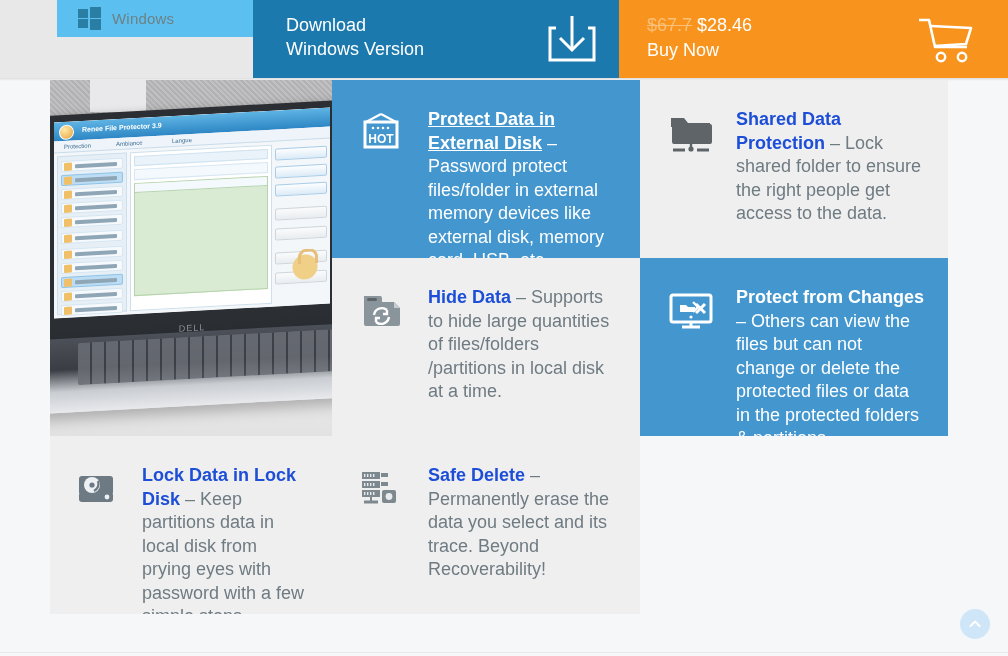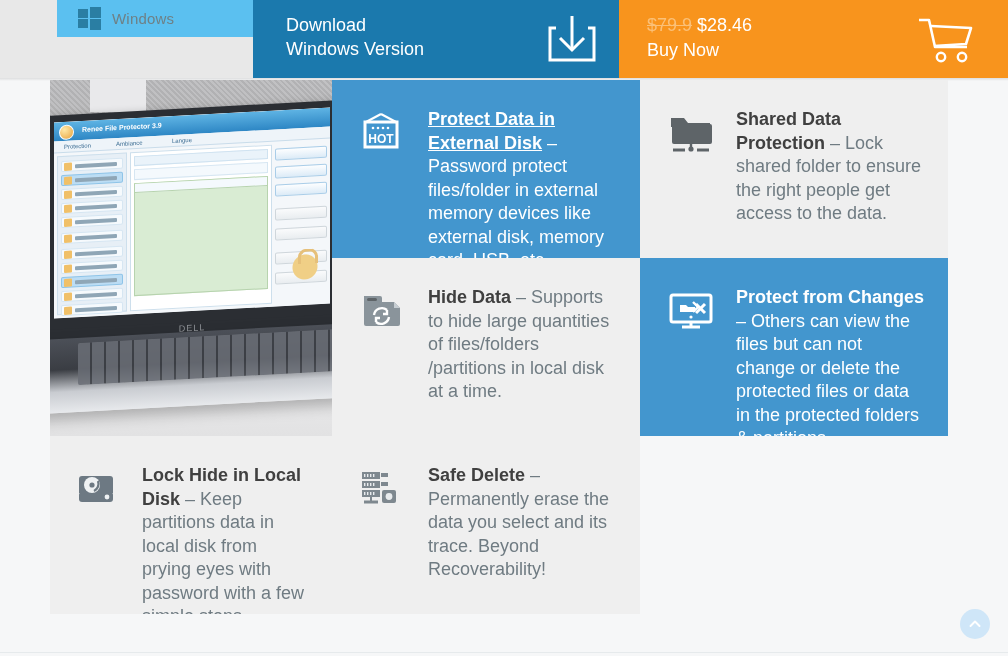--- a/index.html
+++ b/index.html
@@ -68,21 +68,21 @@
   .cell.blue  { background: #4396ce; }
   .cell-inner {
     position: absolute; left: 0; top: 0; right: 0; bottom: 0;
     display: flex; padding: 28px 22px 10px 28px; gap: 16px;
   }
   .f-icon { flex: 0 0 52px; width: 52px; padding-top: 4px; }
   .f-body { font-size: 18px; line-height: 23.5px; }
   .cell.light .f-body { color: #6f7b82; }
   .cell.blue  .f-body { color: #ffffff; }
   .f-title { font-weight: bold; }
-  .cell.light .f-title { color: #404040; }
+  .cell.light .f-title { color: #1d4ed8; }
   .cell.blue  .f-title { color: #ffffff; }
   .f-title.blue-link { color: #4aa3e0; font-weight: bold; }
   .f-title.hot-link { color: #ffffff; text-decoration: underline; font-weight: bold; }
 
   
   .photo-cell { grid-row: 1 / span 2; grid-column: 1; background: #b9b9bb; position: relative; overflow: hidden; }
   .wall {
     position: absolute; left:0; top:0; width:100%; height: 70%;
     background:
       repeating-linear-gradient(45deg, rgba(255,255,255,.07) 0 2px, rgba(0,0,0,.05) 2px 4px),
@@ -193,21 +193,21 @@
         <svg width="52" height="50" viewBox="0 0 52 50">
           <path d="M10 14 H4 V46 H48 V14 H42" fill="none" stroke="#ffffff" stroke-width="3"></path>
           <line x1="26" y1="2" x2="26" y2="34" stroke="#ffffff" stroke-width="3"></line>
           <polyline points="14,24 26,36 38,24" fill="none" stroke="#ffffff" stroke-width="3"></polyline>
         </svg>
       </span>
     </div>
 
     <div class="topbar-buy">
       <div class="price-line">
-        <span class="old-price">$79.9</span>
+        <span class="old-price">$67.7</span>
         <span class="new-price">$28.46</span>
       </div>
       <div class="buy-now">Buy Now</div>
       <span class="cart-icon">
         <svg width="58" height="48" viewBox="0 0 58 48">
           <polyline points="2,4 12,4 18,31 50,31" fill="none" stroke="#ffffff" stroke-width="2.6" stroke-linejoin="round"></polyline>
           <polyline points="14,10 54,12 49,28 17,30" fill="none" stroke="#ffffff" stroke-width="2.6" stroke-linejoin="round"></polyline>
           <circle cx="24" cy="41" r="4.2" fill="none" stroke="#ffffff" stroke-width="2.4"></circle>
           <circle cx="45" cy="41" r="4.2" fill="none" stroke="#ffffff" stroke-width="2.4"></circle>
         </svg>
@@ -390,21 +390,21 @@
           <svg width="44" height="42" viewBox="0 0 44 42">
             <path d="M8 8 h28 a3 3 0 0 1 3 3 v14 H5 V11 a3 3 0 0 1 3 -3 Z" fill="#6d7983"></path>
             <rect x="5" y="24" width="34" height="10" rx="3" fill="#6d7983"></rect>
             <circle cx="18" cy="17" r="8" fill="#eef1f3"></circle>
             <circle cx="18" cy="17" r="2.6" fill="#6d7983"></circle>
             <path d="M24 13 a8 8 0 0 1 -4 10" fill="none" stroke="#6d7983" stroke-width="2.2"></path>
             <circle cx="33" cy="29" r="2.4" fill="#eef1f3"></circle>
           </svg>
         </div>
         <div class="f-body">
-          <span class="f-title">Lock Hide in Local Disk</span><span> – Keep partitions data in local disk from prying eyes with password with a few simple steps.</span>
+          <span class="f-title">Lock Data in Lock Disk</span><span> – Keep partitions data in local disk from prying eyes with password with a few simple steps.</span>
         </div>
       </div>
     </div>
 
 
     <div class="cell light">
       <div class="cell-inner" style="">
         <div class="f-icon">
           <svg width="42" height="40" viewBox="0 0 42 40">
             <rect x="2" y="4" width="18" height="7" fill="#7e888f"></rect>

